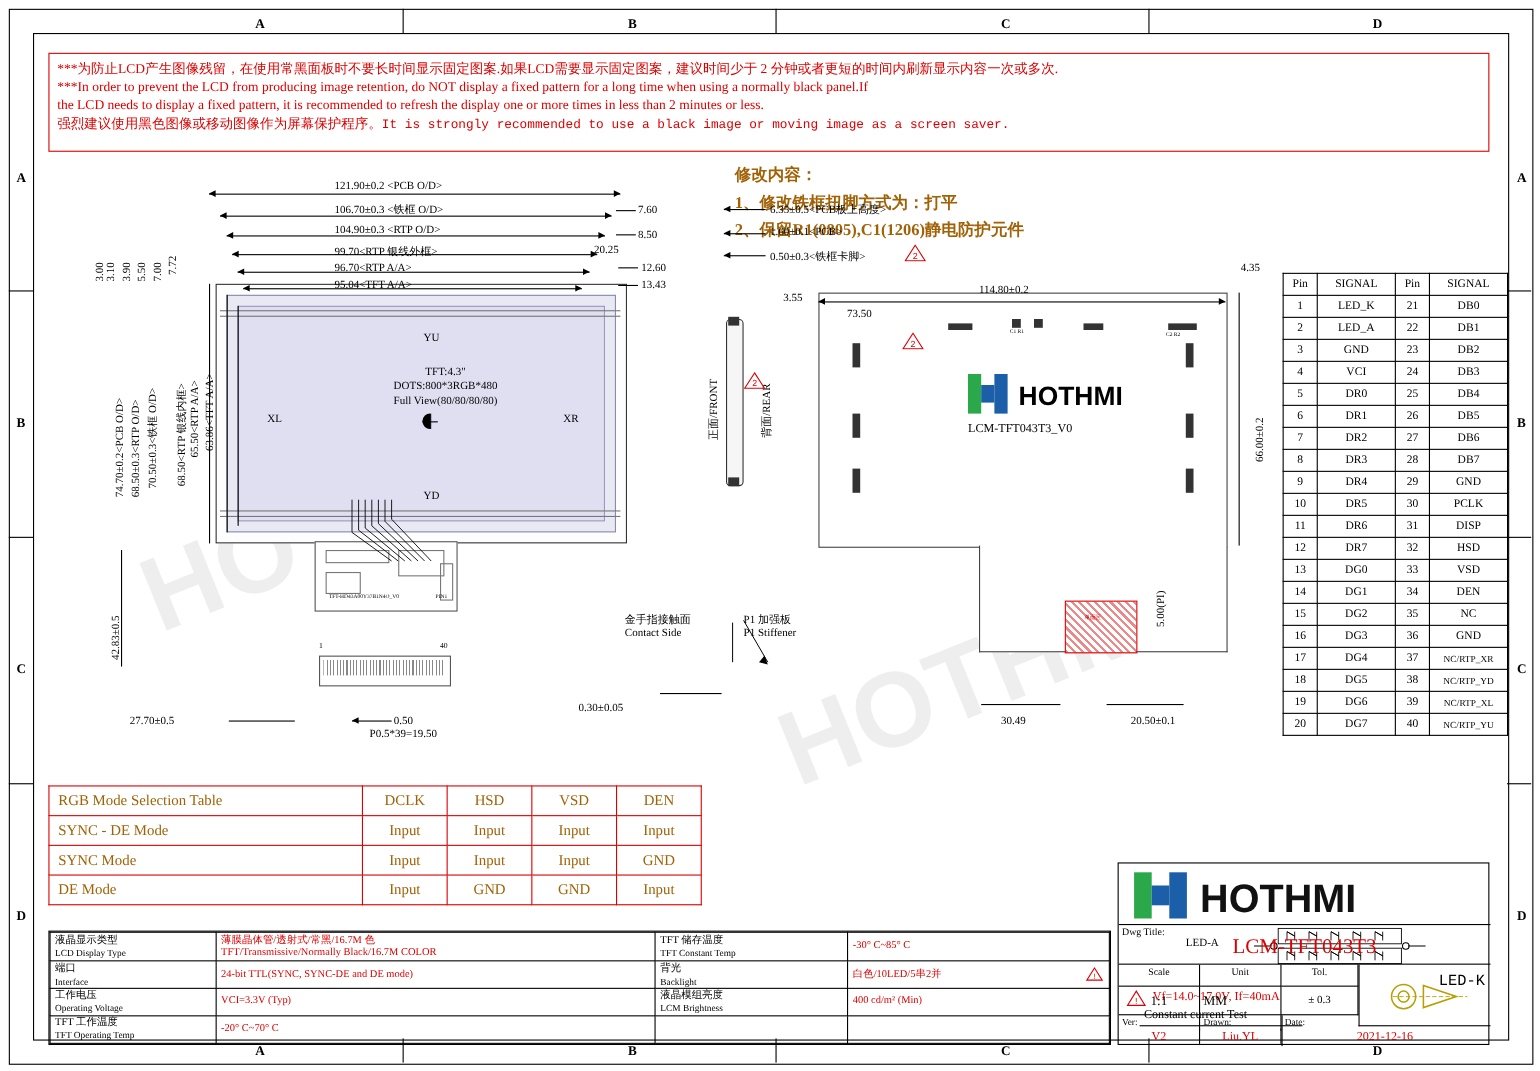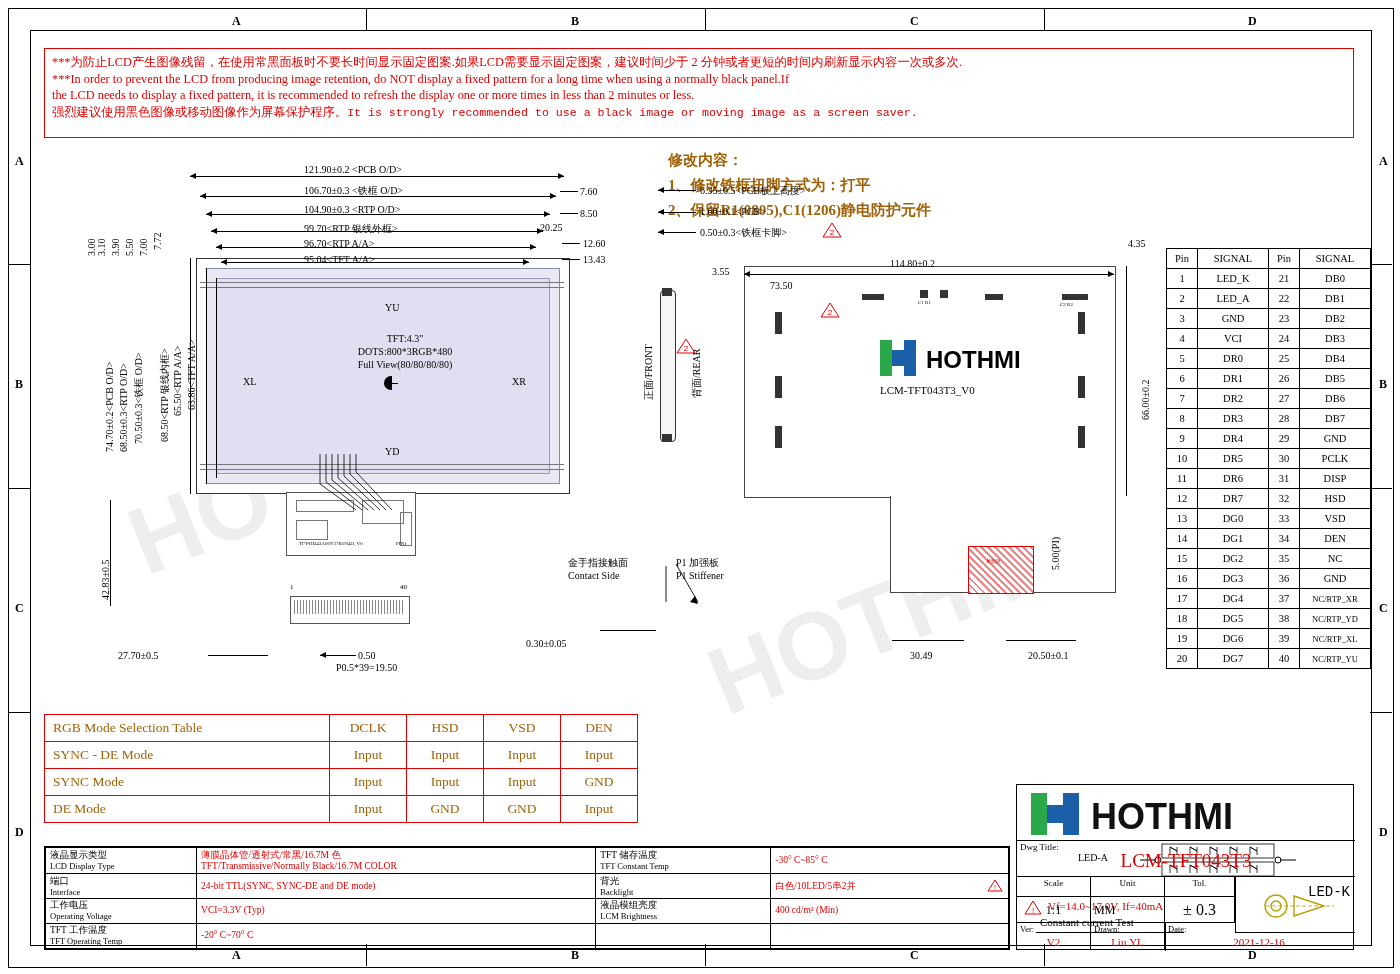--- a/index.html
+++ b/index.html
@@ -622,21 +622,21 @@
     <div class="tb-cell" style="left:218px;top:92px;width:120px;height:56px;border-bottom:1px solid #000;">
       <svg viewBox="0 0 120 56" width="120" height="56">
         <circle cx="38" cy="28" r="11" fill="none" stroke="#b8a000" stroke-width="1.4"></circle>
         <circle cx="38" cy="28" r="5" fill="none" stroke="#b8a000" stroke-width="1.4"></circle>
         <path d="M56 18 L86 28 L56 38 Z" fill="none" stroke="#b8a000" stroke-width="1.4"></path>
         <line x1="28" y1="28" x2="96" y2="28" stroke="#b8a000" stroke-width="0.8" stroke-dasharray="4 2"></line>
       </svg>
     </div>
     <div class="tb-cell" style="left:0;top:112px;width:74px;height:26px;border-bottom:1px solid #000;border-right:1px solid #000;text-align:center;line-height:24px;font-size:12px;">1:1</div>
     <div class="tb-cell" style="left:74px;top:112px;width:74px;height:26px;border-bottom:1px solid #000;border-right:1px solid #000;text-align:left;line-height:24px;font-size:12px;">MM</div>
-    <div class="tb-cell" style="left:148px;top:112px;width:70px;height:26px;border-bottom:1px solid #000;border-right:1px solid #000;text-align:center;line-height:24px;font-size:16px;">± 0.3</div>
+    <div class="tb-cell" style="left:148px;top:112px;width:70px;height:26px;border-bottom:1px solid #000;border-right:1px solid #000;text-align:center;line-height:24px;font-size:10px;">± 0.3</div>
 
     <div class="tb-cell" style="left:0;top:138px;width:74px;height:14px;border-right:1px solid #000;font-size:8.5px;">Ver:</div>
     <div class="tb-cell" style="left:74px;top:138px;width:74px;height:14px;border-right:1px solid #000;font-size:8.5px;">Drawn:</div>
     <div class="tb-cell" style="left:148px;top:138px;width:188px;height:14px;font-size:8.5px;">Date:</div>
     <div class="tb-cell tb-val" style="left:0;top:150px;width:74px;height:14px;border-right:1px solid #000;text-align:center;font-size:11px;">V2</div>
     <div class="tb-cell tb-val" style="left:74px;top:150px;width:74px;height:14px;border-right:1px solid #000;text-align:center;font-size:11px;">Liu.YL</div>
     <div class="tb-cell tb-val" style="left:148px;top:150px;width:188px;height:14px;text-align:center;font-size:11px;">2021-12-16</div>
     <div class="lnv" style="left:218px;top:92px;height:56px;"></div>
     <div class="lnv" style="left:148px;top:138px;height:28px;"></div>
   </div>

